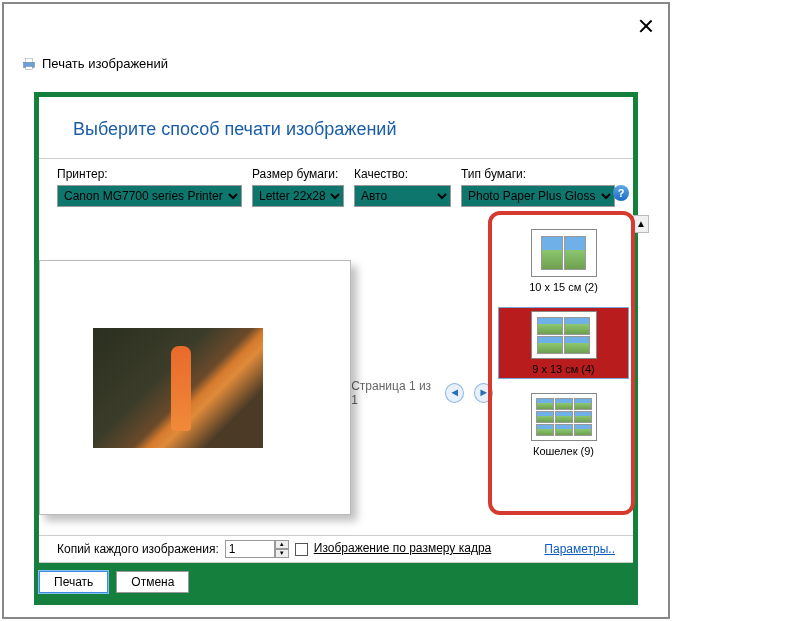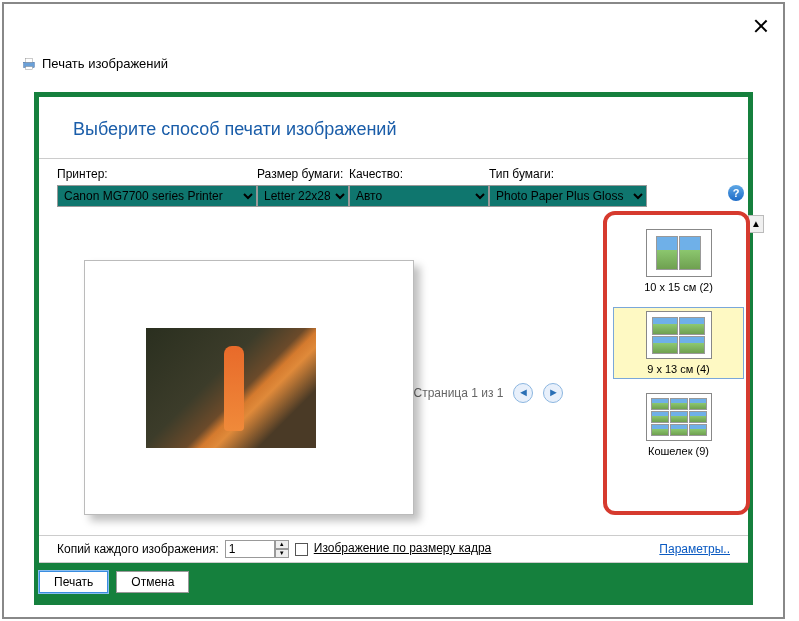--- a/index.html
+++ b/index.html
@@ -1,47 +1,47 @@
 <!DOCTYPE html>
 <html><head>
 <meta charset="utf-8">
 <style>
 * { box-sizing: border-box; margin: 0; padding: 0; font-family: "Segoe UI", Tahoma, sans-serif; }
 body { background: #fff; width: 799px; height: 621px; overflow: hidden; }
-.outer { border: 2px solid #888; width: 783px; height: 617px; margin: 2px; position: relative; background: #fff; }
+.outer { border: 2px solid #888; width: 668px; height: 617px; margin: 2px; position: relative; background: #fff; }
 .titlebar { height: 46px; position: relative; }
 .close-x { position: absolute; right: 14px; top: 14px; width: 16px; height: 16px; cursor: pointer; }
 .close-x::before, .close-x::after { content: ""; position: absolute; left: 7px; top: 0; width: 1.5px; height: 16px; background: #000; }
 .close-x::before { transform: rotate(45deg); }
 .close-x::after { transform: rotate(-45deg); }
 .title-row { position: absolute; left: 18px; top: 52px; font-size: 13px; color: #000; display: flex; align-items: center; gap: 6px; }
 .printer-icon { width: 14px; height: 14px; }
 .content { position: absolute; left: 30px; right: 30px; top: 88px; bottom: 12px; border: 5px solid #15803d; background: #fff; }
 .header-text { font-size: 18px; color: #1a5da9; padding: 22px 0 0 34px; font-weight: 400; }
 .header-rule { border: none; border-top: 1px solid #ccc; margin: 18px 0 8px 0; }
-.controls-row { display: flex; align-items: flex-start; padding: 0 18px; gap: 0; font-size: 12px; position: relative; }
+.controls-row { display: flex; align-items: flex-start; padding: 0 18px; gap: 10px; font-size: 12px; position: relative; }
 .ctrl-group { display: flex; flex-direction: column; gap: 2px; }
 .ctrl-label { font-size: 12px; margin-bottom: 2px; }
 select {
   font-size: 12px; height: 22px; border: 1px solid #999; background: #0f766e;
   padding: 0 2px;
 }
 .help-icon { position: absolute; right: 4px; top: 18px; width: 16px; height: 16px; border-radius: 50%; background: linear-gradient(#5fa8e6,#1c6bc7); color: #fff; font-size: 11px; font-weight: bold; text-align: center; line-height: 16px; cursor: pointer; }
 .main-area { display: flex; position: absolute; top: 120px; bottom: 42px; left: 0; right: 0; }
 .preview-pane { flex: 1; display: flex; flex-direction: row; align-items: center; justify-content: center; position: relative; }
 .page-preview { width: 330px; height: 255px; border: 1px solid #bbb; box-shadow: 6px 6px 8px rgba(0,0,0,0.25); background: #fff; position: relative; display:flex; align-items:center; justify-content:center; }
 .photo { width: 170px; height: 120px; background: linear-gradient(135deg,#2a2f1f 0%, #3c3c2a 40%, #6b4a2a 55%, #d47a2e 60%, #e08a3a 65%, #4a3a26 80%); position:relative; margin-right:35px; }
 .photo::after { content:""; position:absolute; left:78px; top:18px; width:20px; height:85px; background: linear-gradient(#e86a2a,#f08a3a); border-radius: 8px 8px 4px 4px; }
 .page-info { margin-top: 10px; font-size: 12px; color: #666; display: flex; align-items: center; gap: 10px; }
 .nav-btn { width: 20px; height: 20px; border-radius: 50%; border: 1px solid #8cb6e0; background: #e8f0fb; color: #2a6fb5; font-size: 11px; line-height: 17px; text-align: center; cursor: pointer; display:inline-block; }
 .layout-strip { width: 140px; border-left: 1px solid transparent; padding: 8px 4px; position: relative; }
 .highlight-ring { position: absolute; border: 4px solid #d63a2e; border-radius: 12px; left: -6px; top: -6px; right: -2px; height: 304px; pointer-events:none; }
 .scrollbar-up { position: absolute; right: -16px; top: -2px; width: 16px; height: 18px; border: 1px solid #bbb; background: #f0f0f0; font-size:10px; text-align:center; line-height:16px; cursor:pointer; }
 .layout-item { text-align: center; margin-bottom: 10px; font-size: 11px; cursor: pointer; padding: 4px; }
-.layout-item.selected { background: #fef9c3; border: 1px solid #7aa7d9; padding: 3px; }
+.layout-item.selected { background: #b91c1c; border: 1px solid #7aa7d9; padding: 3px; }
 .mini-sheet { width: 66px; height: 48px; border: 1px solid #888; margin: 0 auto 4px auto; background: #fff; display: flex; flex-wrap: wrap; align-content: center; justify-content: center; gap: 1px; padding: 2px; }
 .mini-ph { background: linear-gradient(180deg,#6fb0e8 40%,#8cc76f 40%,#6fa050 100%); border:0.5px solid #999; }
 .sz-2 .mini-ph { width: 22px; height: 34px; }
 .sz-4 .mini-ph { width: 26px; height: 18px; }
 .sz-9 .mini-ph { width: 18px; height: 12px; }
 .bottom-bar { position: absolute; left: 0; right: 0; bottom: 38px; border-top: 1px solid #ccc; padding: 4px 18px; display: flex; align-items: center; font-size: 12px; gap: 6px; }
 .spinner { display:flex; align-items:center; }
 .spinner input { width: 50px; height: 18px; border: 1px solid #999; font-size: 12px; padding: 0 3px; }
 .spin-btns { display:flex; flex-direction:column; }
 .spin-btns div { width: 14px; height: 9px; border:1px solid #999; background:#eee; font-size:6px; text-align:center; line-height:7px; cursor:pointer; }

